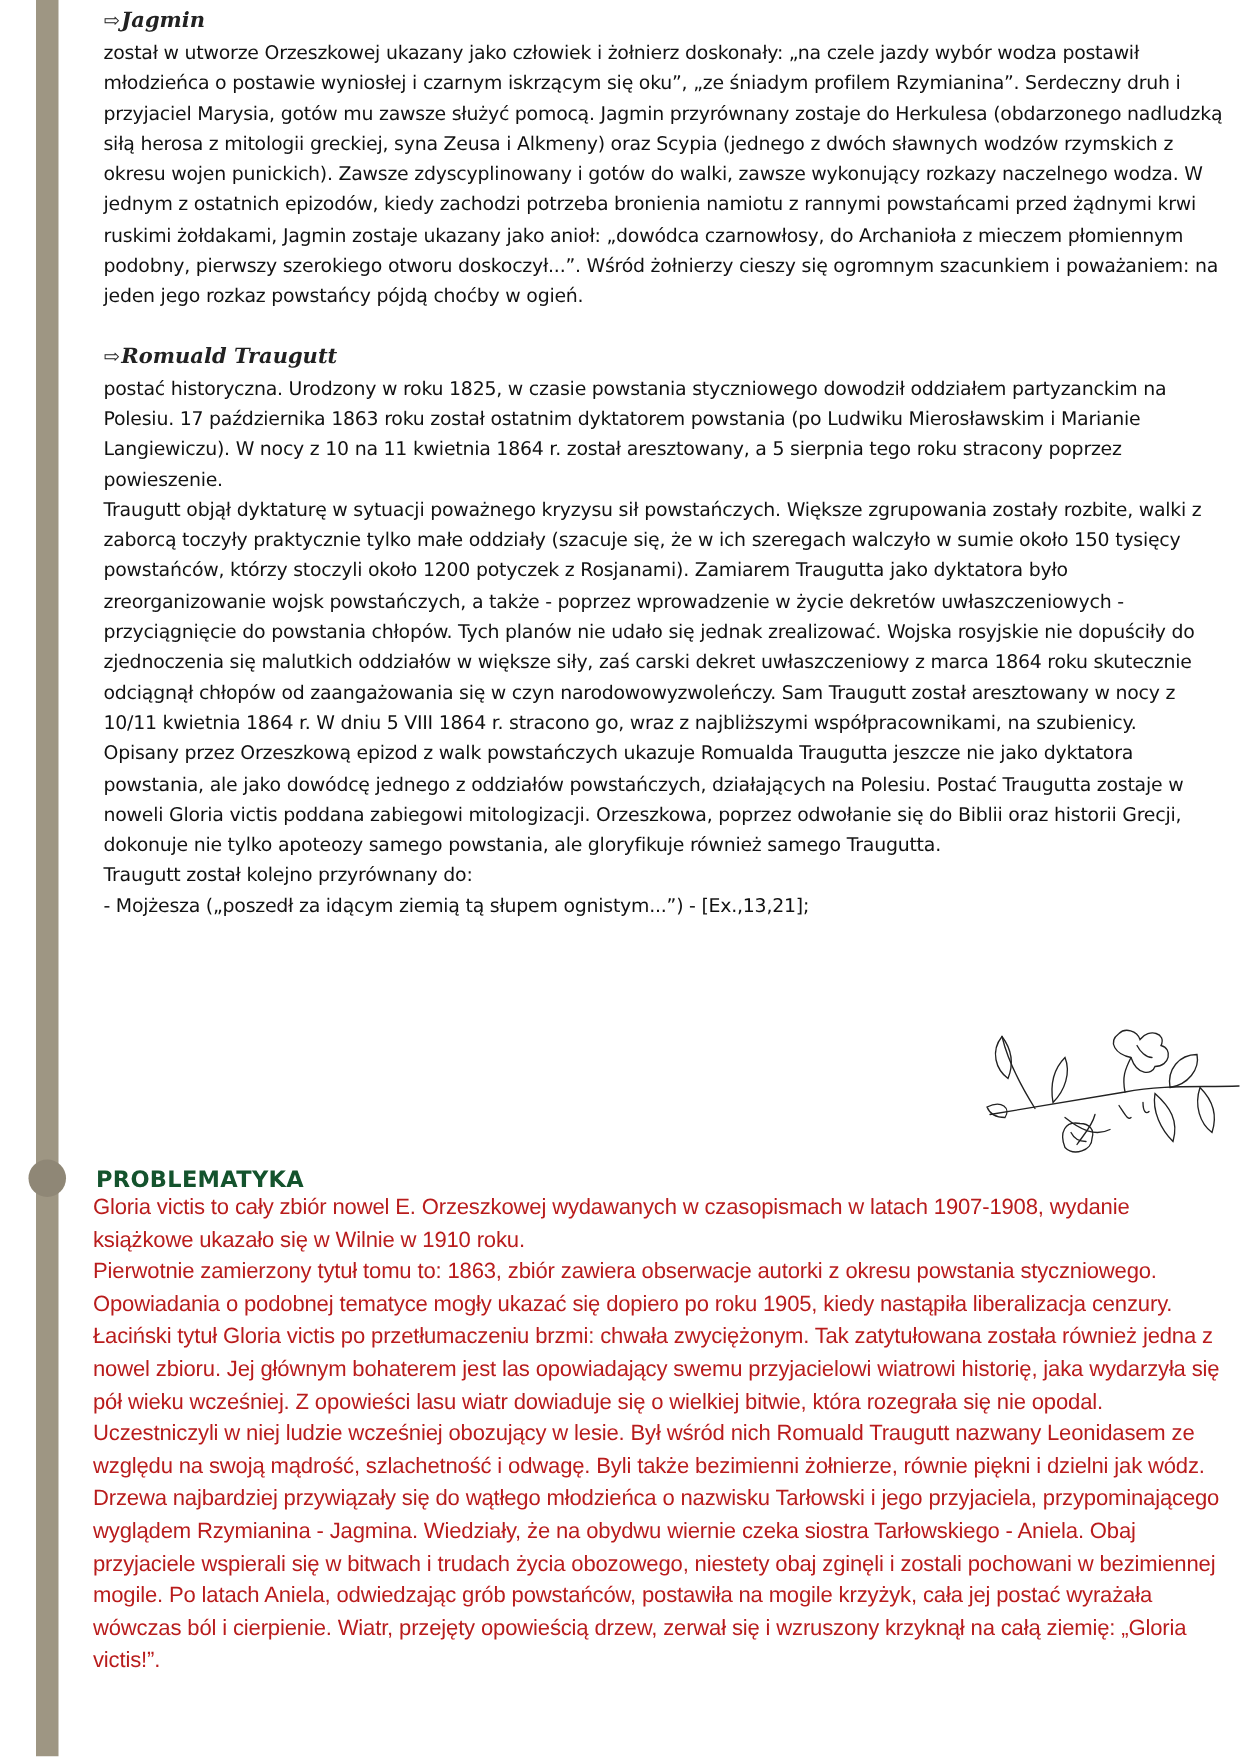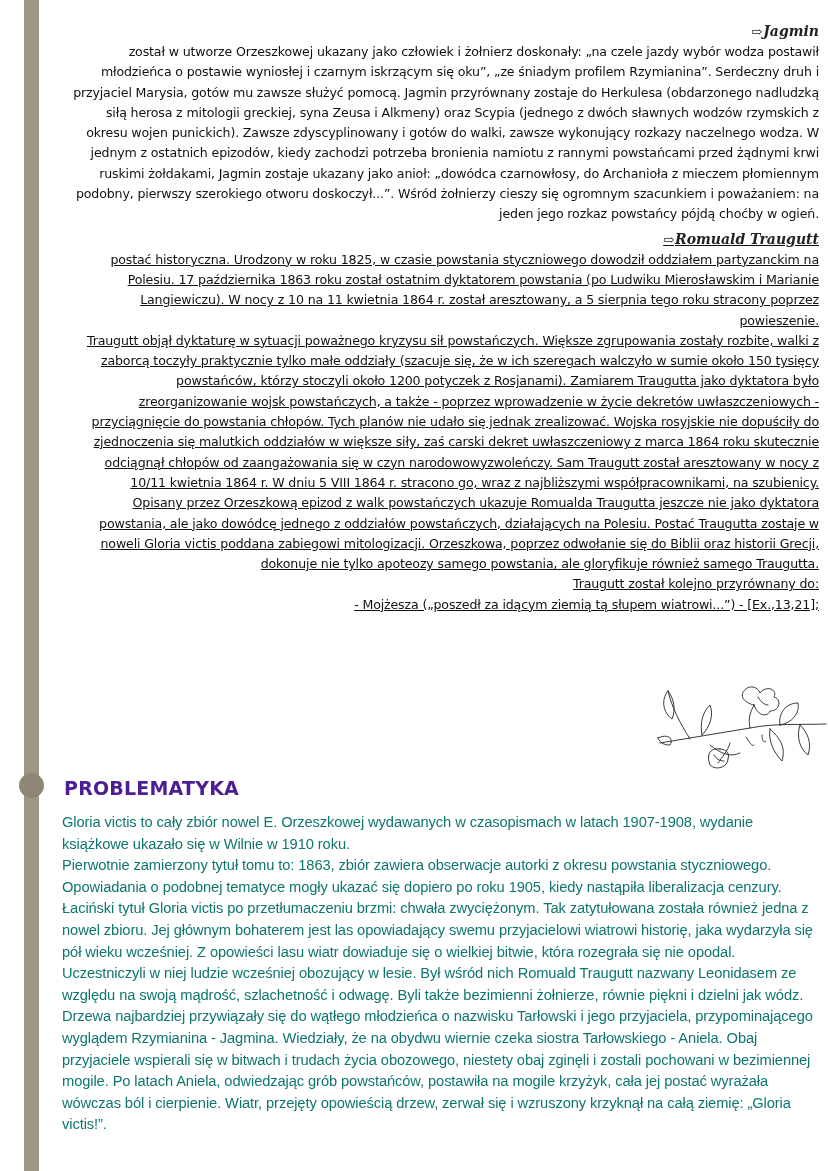--- a/index.html
+++ b/index.html
@@ -1,27 +1,27 @@
 <!DOCTYPE html>
 <html><head>
 <meta charset="utf-8">
 <style>
   html, body { margin: 0; padding: 0; background: #ffffff; }
   body { width: 828px; height: 1171px; position: relative; overflow: hidden; }
   .side-bar { position: absolute; left: 24px; top: 0; width: 15px; height: 1171px; background: #9e9683; }
   .side-dot { position: absolute; left: 19px; top: 773px; width: 25px; height: 25px; border-radius: 50%; background: #8f8776; }
-  .content { position: absolute; left: 69px; top: 21px; width: 750px; color: #111; text-align: right; }
+  .content { position: absolute; left: 69px; top: 4px; width: 750px; color: #111; }
   .hand { font-family: "DejaVu Sans", sans-serif; font-size: 12.6px; line-height: 20.3px; letter-spacing: -0.15px; }
   .hand p { margin: 0; }
   .heading { font-family: "DejaVu Serif", serif; font-style: italic; font-size: 14px; line-height: 20px; margin: 0; color: #222; }
   .heading .arrow { font-style: normal; font-size: 13px; margin-right: 1px; }
-  .sec2 { margin-top: 4px; text-decoration: underline; }
+  .sec2 { margin-top: 20px; }
   .flower { position: absolute; left: 650px; top: 683px; width: 178px; height: 92px; }
-  .problem-title { position: absolute; left: 64px; top: 777px; font-family: "DejaVu Sans", sans-serif; font-weight: bold; font-size: 19px; letter-spacing: 0.2px; color: #4c1d95; margin: 0; }
-  .serif-block { position: absolute; left: 62px; top: 812px; width: 760px; font-family: "Liberation Sans", sans-serif; font-size: 14.7px; line-height: 21.6px; color: #0f766e; letter-spacing: -0.1px; }
+  .problem-title { position: absolute; left: 64px; top: 777px; font-family: "DejaVu Sans", sans-serif; font-weight: bold; font-size: 15px; letter-spacing: 0.2px; color: #14532d; margin: 0; }
+  .serif-block { position: absolute; left: 62px; top: 795px; width: 760px; font-family: "Liberation Sans", sans-serif; font-size: 14.7px; line-height: 21.6px; color: #b91c1c; letter-spacing: -0.1px; }
   .serif-block p { margin: 0; }
 </style>
 </head>
 <body>
 
 <div class="side-bar"></div>
 <div class="side-dot"></div>
 
 <div class="content">
   <section>
@@ -31,21 +31,21 @@
     </div>
   </section>
 
   <section class="sec2">
     <h3 class="heading"><span class="arrow">⇨</span><span>Romuald Traugutt</span></h3>
     <div class="hand">
       <p>postać historyczna. Urodzony w roku 1825, w czasie powstania styczniowego dowodził oddziałem partyzanckim na Polesiu. 17 października 1863 roku został ostatnim dyktatorem powstania (po Ludwiku Mierosławskim i Marianie Langiewiczu). W nocy z 10 na 11 kwietnia 1864 r. został aresztowany, a 5 sierpnia tego roku stracony poprzez powieszenie.</p>
       <p>Traugutt objął dyktaturę w sytuacji poważnego kryzysu sił powstańczych. Większe zgrupowania zostały rozbite, walki z zaborcą toczyły praktycznie tylko małe oddziały (szacuje się, że w ich szeregach walczyło w sumie około 150 tysięcy powstańców, którzy stoczyli około 1200 potyczek z Rosjanami). Zamiarem Traugutta jako dyktatora było zreorganizowanie wojsk powstańczych, a także - poprzez wprowadzenie w życie dekretów uwłaszczeniowych - przyciągnięcie do powstania chłopów. Tych planów nie udało się jednak zrealizować. Wojska rosyjskie nie dopuściły do zjednoczenia się malutkich oddziałów w większe siły, zaś carski dekret uwłaszczeniowy z marca 1864 roku skutecznie odciągnął chłopów od zaangażowania się w czyn narodowowyzwoleńczy. Sam Traugutt został aresztowany w nocy z 10/11 kwietnia 1864 r. W dniu 5 VIII 1864 r. stracono go, wraz z najbliższymi współpracownikami, na szubienicy.</p>
       <p>Opisany przez Orzeszkową epizod z walk powstańczych ukazuje Romualda Traugutta jeszcze nie jako dyktatora powstania, ale jako dowódcę jednego z oddziałów powstańczych, działających na Polesiu. Postać Traugutta zostaje w noweli Gloria victis poddana zabiegowi mitologizacji. Orzeszkowa, poprzez odwołanie się do Biblii oraz historii Grecji, dokonuje nie tylko apoteozy samego powstania, ale gloryfikuje również samego Traugutta.</p>
       <p>Traugutt został kolejno przyrównany do:</p>
-      <p>- Mojżesza („poszedł za idącym ziemią tą słupem wiatrowi...”) - [Ex.,13,21];</p>
+      <p>- Mojżesza („poszedł za idącym ziemią tą słupem ognistym...”) - [Ex.,13,21];</p>
     </div>
   </section>
 </div>
 
 <svg class="flower" viewBox="0 0 178 92" fill="none" stroke="#222" stroke-width="0.9" stroke-linecap="round">
   <path d="M10 60 C40 55 70 50 100 45 C125 40 150 42 176 41"></path>
   <path d="M40 56 C30 40 22 25 18 8"></path>
   <path d="M18 8 C10 18 14 30 22 36 C26 26 24 16 18 8 Z"></path>
   <path d="M52 52 C50 40 52 30 60 22 C64 32 60 44 52 52 Z"></path>
   <path d="M8 55 C18 50 24 56 20 62 C14 62 10 60 8 55 Z"></path>

